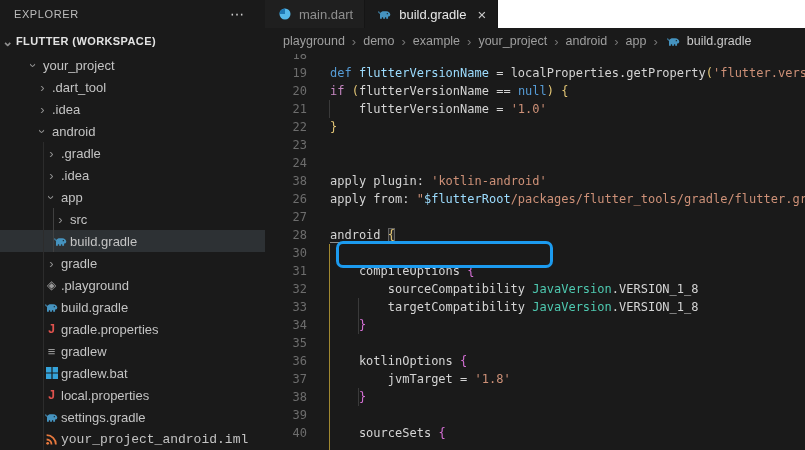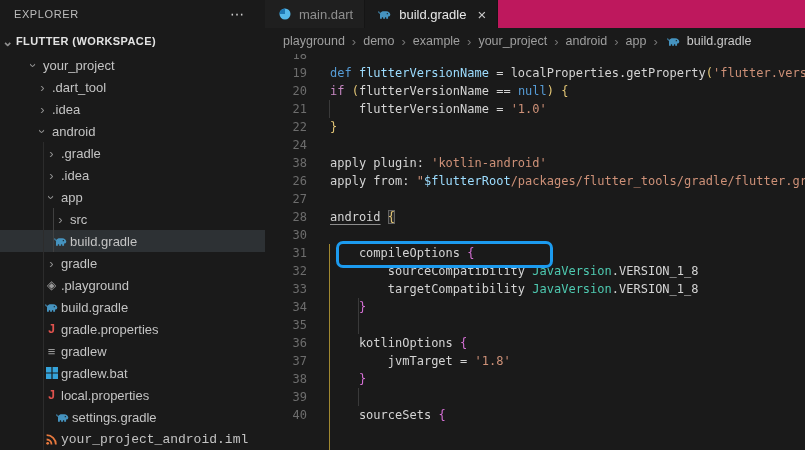--- a/index.html
+++ b/index.html
@@ -21,21 +21,21 @@
   .slot { width:17px; flex:0 0 17px; display:flex; justify-content:center; align-items:center; }
   .chev { color:#909090; font-size:13px; line-height:1; display:inline-block; }
   .chev.open { transform:rotate(90deg); }
   .lbl { white-space:nowrap; padding-left:1px; }
   .ic-j { color:#e0534e; font-weight:bold; font-size:12px; }
   .ic-sh { color:#9a9a9a; font-size:13px; }
   .ic-git { color:#9a9a9a; font-size:12px; }
   .tguide { position:absolute; width:1px; background:#343434; }
 
   
-  .tabbar { position:absolute; left:265px; top:0; width:540px; height:28px; background:#be185d; display:flex; }
+  .tabbar { position:absolute; left:265px; top:0; width:540px; height:28px; background:#ffffff; display:flex; }
   .tab { display:flex; align-items:center; gap:6px; padding:0 11px; font-size:13px; color:#8f8f8f;
     background:#1f1f1f; border-right:1px solid #151515; cursor:pointer; white-space:nowrap; }
   .tab.active { background:#1a1a1a; color:#e8e8e8; }
   .tab .close { font-size:15px; color:#c9c9c9; margin-left:5px; cursor:pointer; }
 
   .breadcrumb { position:absolute; left:265px; top:28px; width:540px; height:26px; background:#1a1a1a;
     display:flex; align-items:center; padding-left:18px; font-size:12.5px; color:#9f9f9f;text-align:center; }
   .bc-item { cursor:pointer; }
   .bc-sep { color:#767676; padding:0 7px; font-size:13px; }
   .bc-file { display:flex; align-items:center; gap:5px; color:#c9c9c9; cursor:pointer; }
@@ -182,21 +182,21 @@
             </svg>
           </span>
           <span class="lbl">gradlew.bat</span>
         </div>
         <div class="trow" style="padding-left: 43px;">
           <span class="slot">
             <span class="ic-j">J</span>
           </span>
           <span class="lbl">local.properties</span>
         </div>
-        <div class="trow" style="padding-left: 54px;">
+        <div class="trow" style="padding-left: 43px;">
           <span class="slot">
             <svg width="15" height="15" viewBox="0 0 16 16">
               <path fill="#4593bf" d="M14.2 8.1c-.3-2.3-2-3.6-4.3-3.6H7.1c-1.6 0-2.8.6-3.4 1.7-.9 0-1.4-.5-1.3-1.5l-1-.2c-.3 1.5.6 2.5 2 2.6-.1.4-.2.9-.2 1.4v4.1h2v-1.7h1.3v1.7h2v-1.7h1.3v1.7h2v-2.6h.9c.8 0 1.3-.5 1.5-1.9z"></path>
               <circle cx="11" cy="7.1" r=".7" fill="#1a1a1a"></circle>
             </svg>
           </span>
           <span class="lbl">settings.gradle</span>
         </div>
         <div class="trow" style="padding-left: 43px; font-family: Liberation Mono, monospace;">
           <span class="slot">
@@ -263,20 +263,21 @@
     <div class="guide" style="left:64px; top:46px; height:18px;"></div>
     <div class="guide gold" style="left:64px; top:190px; height:206px;"></div>
     <div class="guide" style="left:93px; top:244px; height:36px;"></div>
     <div class="guide" style="left:93px; top:334px; height:18px;"></div>
     <div class="codelines">
         <div class="cl"><span class="ln">18</span><span class="ct"></span></div>
         <div class="cl"><span class="ln">19</span><span class="ct"><span class="tk-kw">def</span><span class="tk-pl"> </span><span class="tk-var">flutterVersionName</span><span class="tk-pl"> = localProperties.getProperty</span><span class="tk-b1">(</span><span class="tk-str">'flutter.vers</span></span></div>
         <div class="cl"><span class="ln">20</span><span class="ct"><span class="tk-pur">if</span><span class="tk-pl"> </span><span class="tk-b1">(</span><span class="tk-pl">flutterVersionName == </span><span class="tk-kw">null</span><span class="tk-b1">)</span><span class="tk-pl"> </span><span class="tk-b1">{</span></span></div>
         <div class="cl"><span class="ln">21</span><span class="ct"><span class="tk-pl">    flutterVersionName = </span><span class="tk-str">'1.0'</span></span></div>
         <div class="cl"><span class="ln">22</span><span class="ct"><span class="tk-b1">}</span></span></div>
+        <div class="cl"><span class="ln">23</span><span class="ct"></span></div>
         <div class="cl"><span class="ln">24</span></div>
         <div class="cl"><span class="ln">38</span><span class="ct"><span class="tk-pl">apply plugin: </span><span class="tk-str">'kotlin-android'</span></span></div>
         <div class="cl"><span class="ln">26</span><span class="ct"><span class="tk-pl">apply from: </span><span class="tk-str">"</span><span class="tk-var">$flutterRoot</span><span class="tk-str">/packages/flutter_tools/gradle/flutter.gr</span></span></div>
         <div class="cl"><span class="ln">27</span><span class="ct"></span></div>
         <div class="cl"><span class="ln">28</span><span class="ct"><span class="tk-und">android</span><span class="tk-pl"> </span><span class="tk-b1m">{</span></span></div>
         <div class="cl"><span class="ln">30</span><span class="ct"></span></div>
         <div class="cl"><span class="ln">31</span><span class="ct"><span class="tk-pl">    compileOptions </span><span class="tk-b2">{</span></span></div>
         <div class="cl"><span class="ln">32</span><span class="ct"><span class="tk-pl">        sourceCompatibility </span><span class="tk-typ">JavaVersion</span><span class="tk-pl">.VERSION_1_8</span></span></div>
         <div class="cl"><span class="ln">33</span><span class="ct"><span class="tk-pl">        targetCompatibility </span><span class="tk-typ">JavaVersion</span><span class="tk-pl">.VERSION_1_8</span></span></div>
         <div class="cl"><span class="ln">34</span><span class="ct"><span class="tk-pl">    </span><span class="tk-b2">}</span></span></div>

